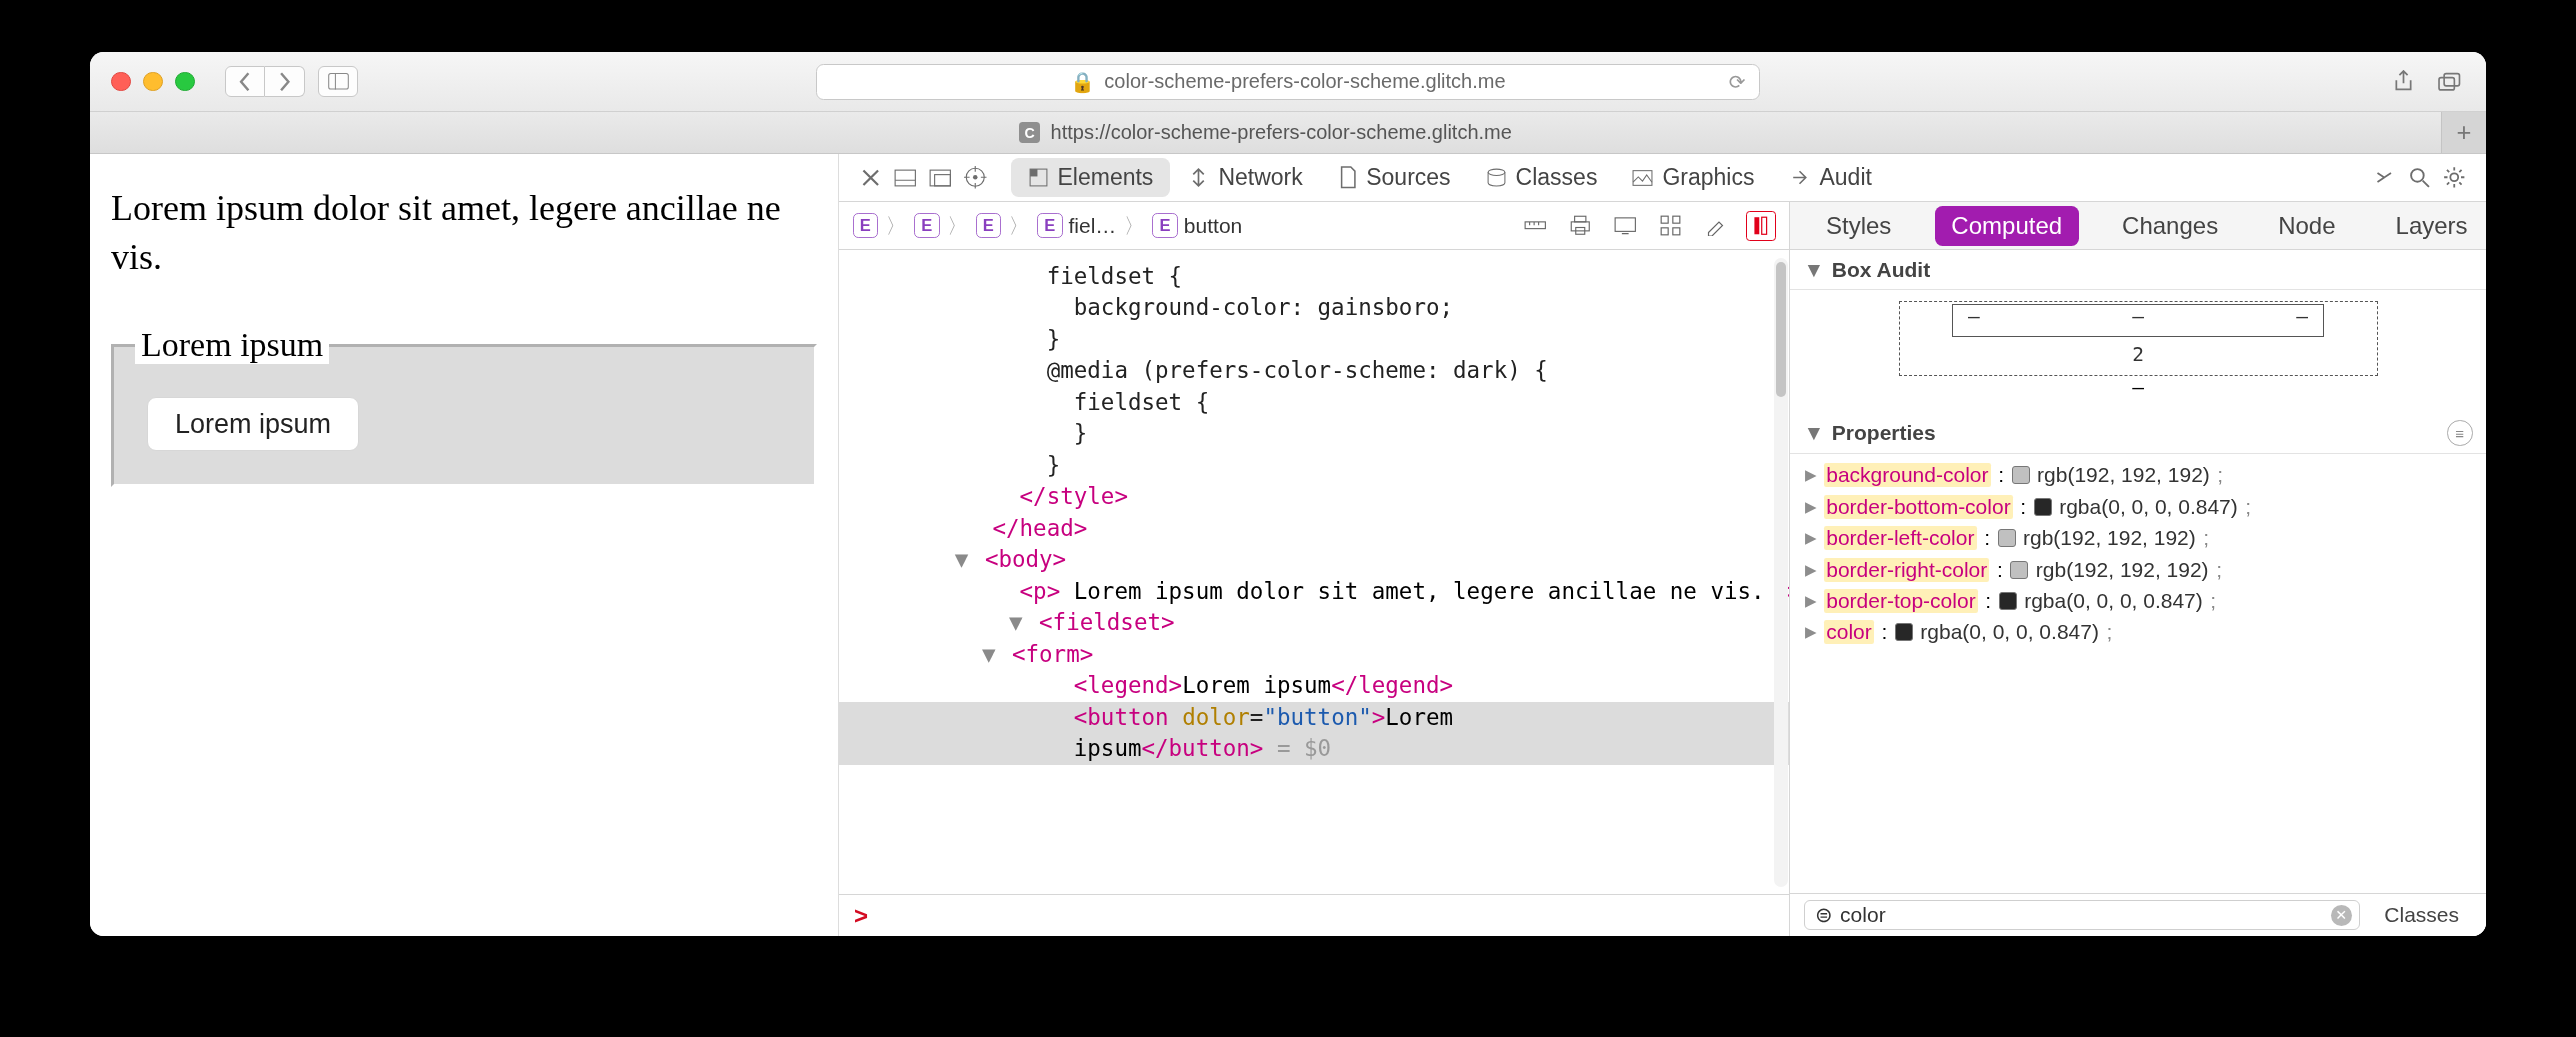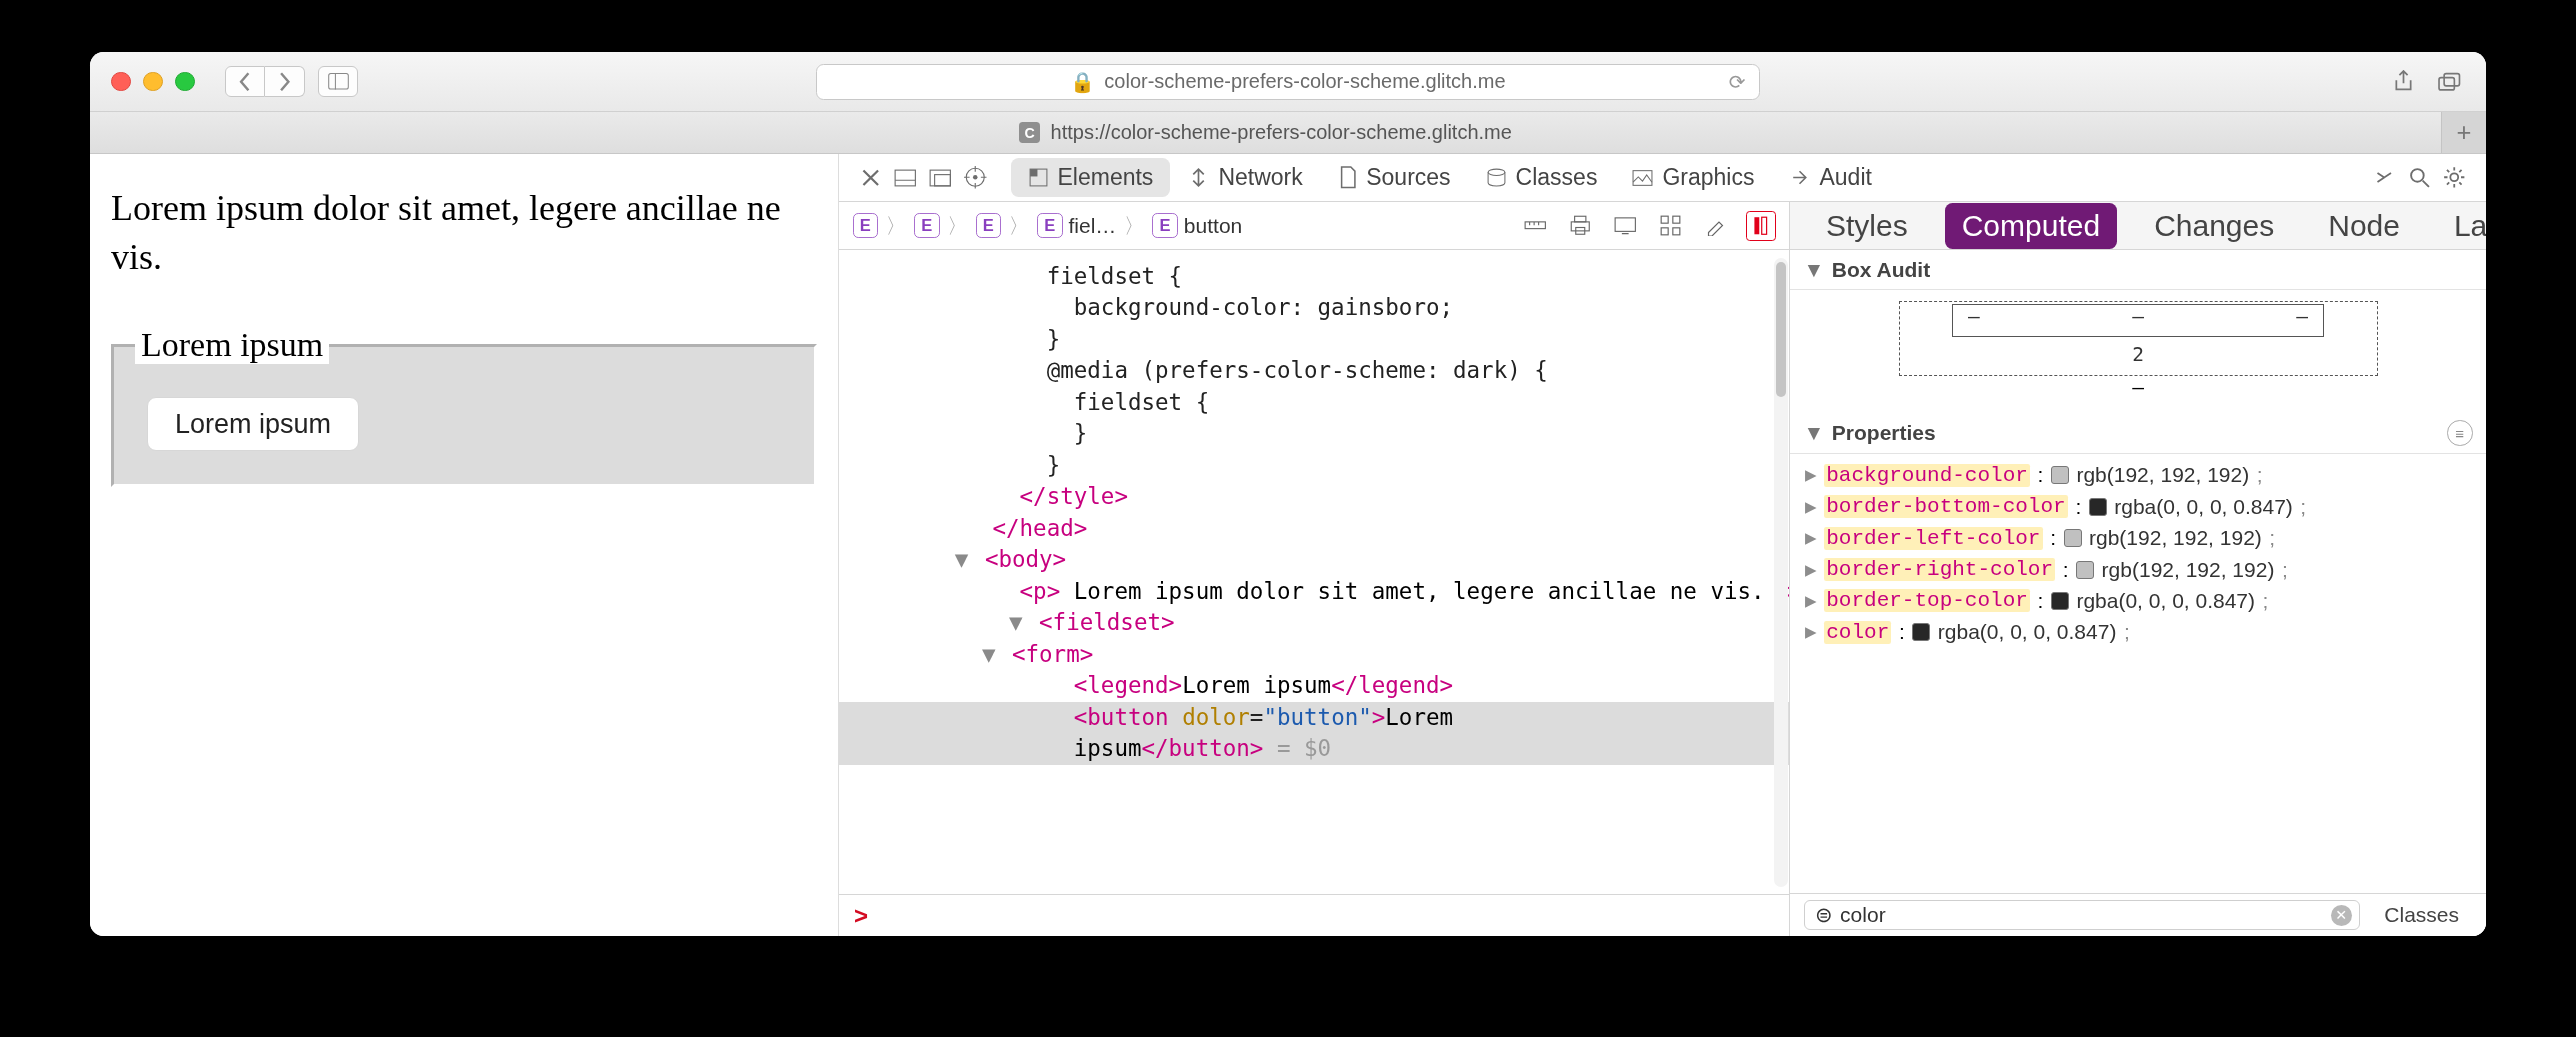--- a/index.html
+++ b/index.html
@@ -51,33 +51,33 @@
 .attr-name{color:#b07f00;}
 .attr-val{color:#1c5aae;}
 .text-content{color:#000;}
 .disc{color:#8a8a8a;display:inline-block;width:19.5px;text-align:center;}
 .sel-line{background:#dcdcdc;}
 .doll{color:#999;}
 .code-view .scrollbar-v{position:absolute;right:1.5px;top:7.5px;bottom:7.5px;width:13.5px;background:#f3f3f3;border-radius:7.5px;}
 .code-view .scrollbar-v::after{content:"";position:absolute;left:1.5px;right:1.5px;top:4.5px;height:135px;background:#c4c4c4;border-radius:6px;}
 .console-mini{height:42px;border-top:0.7px solid #d6d6d6;display:flex;align-items:center;padding:0 15px;color:#d40b22;font-size:24px;font-weight:700;}
 .side-panel{width:696px;display:flex;flex-direction:column;background:#fff;}
-.sp-tabs{height:48px;background:#f5f5f5;border-bottom:0.7px solid #d6d6d6;display:flex;align-items:center;gap:21px;padding:0 19.5px;font-size:30px;color:#444;}
+.sp-tabs{height:48px;background:#f5f5f5;border-bottom:0.7px solid #d6d6d6;display:flex;align-items:center;gap:27px;padding:0 19.5px;font-size:24px;color:#444;}
 .sp-tab{padding:6px 16.5px;border-radius:7.5px;}
-.sp-tab.act{background:#701a75;color:#fff;}
+.sp-tab.act{background:#a21caf;color:#fff;}
 .sec-head{height:40px;border-bottom:0.7px solid #e3e3e3;display:flex;align-items:center;padding:0 13.5px;font-size:21px;color:#444;font-weight:600;gap:7.5px;}
 .sec-head .gear{margin-left:auto;width:25.5px;height:25.5px;border:1.5px solid #aaa;border-radius:50%;display:flex;align-items:center;justify-content:center;color:#888;font-size:15px;}
 .box-model{padding:10.5px 30px 15px;display:flex;flex-direction:column;align-items:center;gap:0;position:relative;}
 .bm-outer{border:1.5px dashed #555;width:479px;padding:2.2px 30px 9px;text-align:center;font-family:Menlo,monospace;font-size:19.5px;color:#333;position:relative;}
 .bm-inner{border:1.5px solid #555;margin:0 22.5px 6px;height:33px;display:flex;justify-content:space-between;align-items:flex-start;padding:0 15px;}
 .bm-below{font-family:Menlo,monospace;font-size:19.5px;}
 .props{padding:6px 15px 7.5px;font-size:21px;}
 .prow{display:flex;align-items:center;gap:7.5px;padding:3.7px 0;}
 .prow .tri{color:#8d8d8d;font-size:15px;}
-.prow .pname{color:#c7007f;background:#fff0b8;padding:0 2.2px;border-radius:2.2px;font-family:Liberation Mono, monospace;}
+.prow .pname{color:#c7007f;background:#fff0b8;padding:0 2.2px;border-radius:2.2px;}
 .prow .swatch{width:18px;height:18px;border:0.7px solid #777;border-radius:3px;display:inline-block;}
 .prow .pval{color:#333;}
 .prow .semi{color:#888;}
 .filter-row{height:43px;border-top:0.7px solid #d6d6d6;display:flex;align-items:center;padding:0 13.5px;gap:10.5px;font-size:21px;}
 .filter-input{flex:1;height:30px;border:0.7px solid #cfcfcf;border-radius:6px;display:flex;align-items:center;padding:0 10.5px;gap:7.5px;color:#333;position:relative;}
 .filter-input .clear{position:absolute;right:7.5px;width:21px;height:21px;border-radius:50%;background:#b8b8b8;color:#fff;display:flex;align-items:center;justify-content:center;font-size:14.2px;}
 .classes-btn{padding:6px 13.5px;color:#444;}
 svg{display:block;}
 </style>
 </head>

